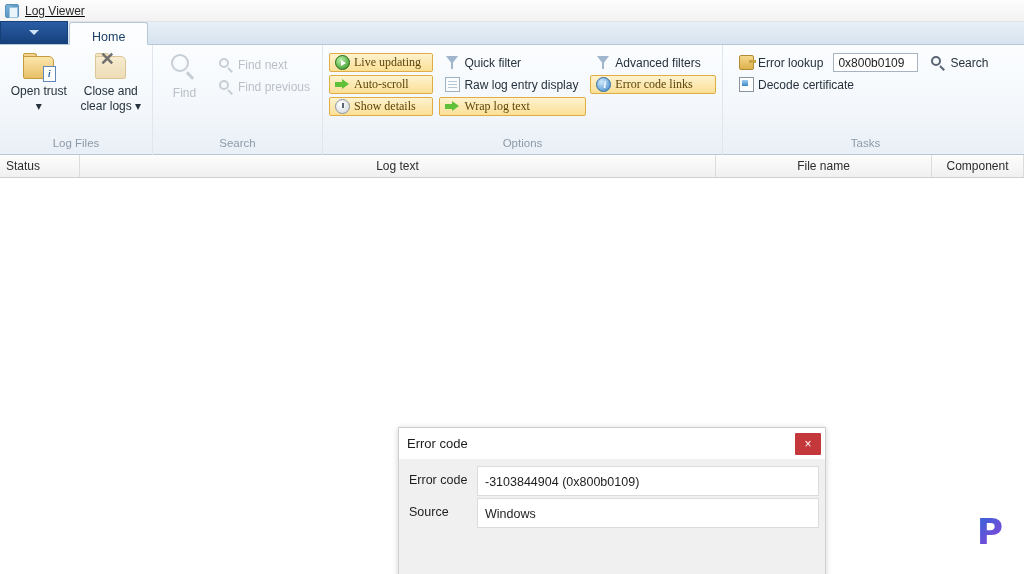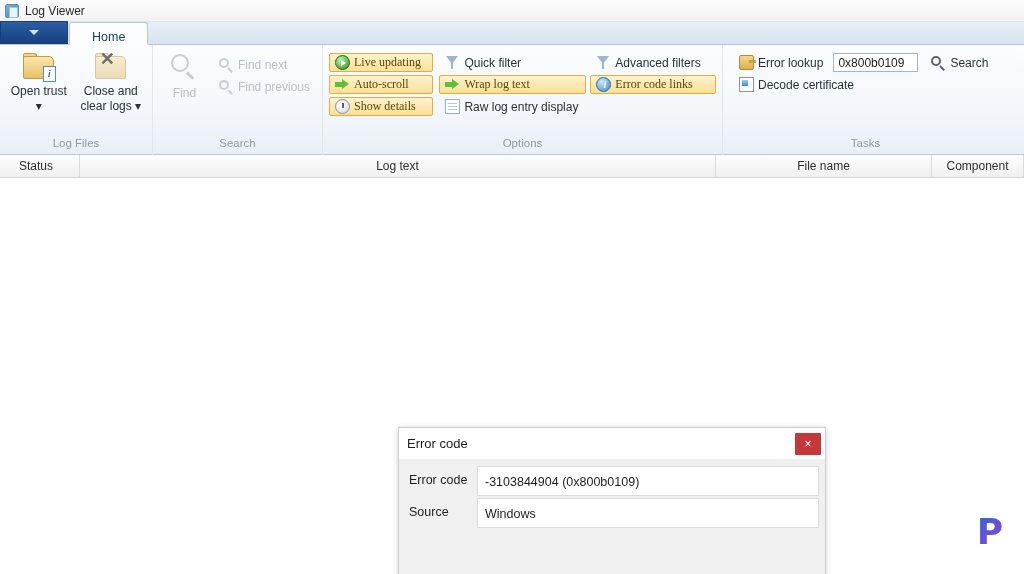--- a/index.html
+++ b/index.html
@@ -12,20 +12,21 @@
     position:relative;
     -webkit-font-smoothing:antialiased;
   }
 
   
   .titlebar{
     height:22px; display:flex; align-items:center; gap:6px;
     padding-left:5px;
     background:linear-gradient(#fdfdfd,#f2f2f2);
     border-bottom:1px solid #e3e3e3;
+    text-decoration:underline;
   }
   .app-icon{
     width:14px; height:14px; border-radius:2px;
     background:linear-gradient(135deg,#7fb5dd,#3f7fb5);
     border:1px solid #5a90b8;
     position:relative; flex:none;
   }
   .app-icon:after{
     content:""; position:absolute; left:3px; top:2px;
     width:7px; height:9px; background:#e9f4fb; border:1px solid #9cc4de;
@@ -176,21 +177,21 @@
 
   
   .colheader{
     height:23px; display:flex; align-items:stretch;
     background:linear-gradient(#fdfdfd,#f0f0f0);
     border-bottom:1px solid #d0d0d0;
     font-size:12px; color:#2d2d2d;
   }
   .col{ display:flex;align-items:center;justify-content:center;
         border-right:1px solid #dcdcdc; cursor:pointer;}
-  .col.left{ justify-content:flex-start; padding-left:19px;}
+  .col.left{ justify-content:flex-start; padding-left:6px;}
 
   .worksheet{ height:388px; background:#ffffff; position:relative; }
 
   
   .dialog{
     position:absolute; left:398px; top:249px; width:428px; height:238px;
     background:#f0f0f0;
     border:1px solid #cfcfcf;
     box-shadow:0 1px 6px rgba(0,0,0,.18);
   }
@@ -324,27 +325,27 @@
         <div class="smallbtn toggled">
           <span class="ico ico-clock"></span>
           <span>Show details</span>
         </div>
       </div>
       <div class="smallcol" style="width:152px;margin-left:6px">
         <div class="smallbtn">
           <span class="ico ico-funnel"></span>
           <span>Quick filter</span>
         </div>
+        <div class="smallbtn">
+          <span class="ico ico-doc"></span>
+          <span>Raw log entry display</span>
+        </div>
         <div class="smallbtn toggled">
           <span class="ico ico-arrow"></span>
           <span>Wrap log text</span>
-        </div>
-        <div class="smallbtn">
-          <span class="ico ico-doc"></span>
-          <span>Raw log entry display</span>
         </div>
       </div>
       <div class="smallcol" style="width:130px;margin-left:4px">
         <div class="smallbtn">
           <span class="ico ico-funnel"></span>
           <span>Advanced filters</span>
         </div>
         <div class="smallbtn toggled">
           <span class="ico ico-info"></span>
           <span>Error code links</span>

